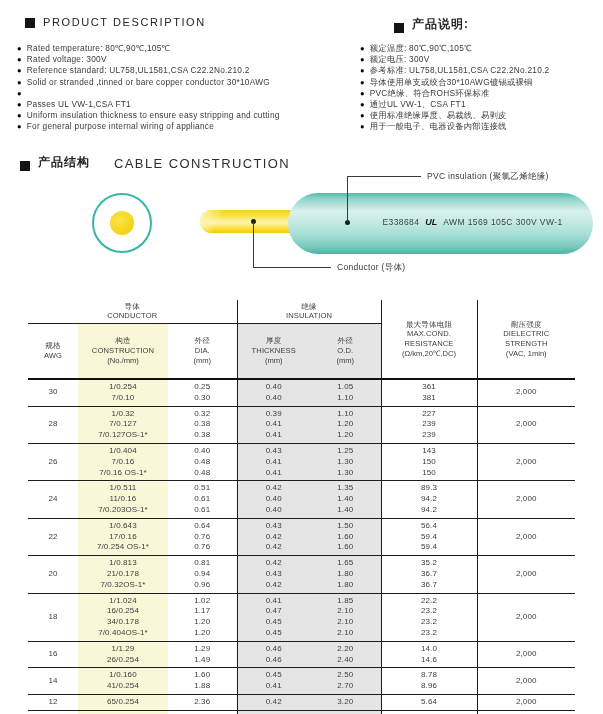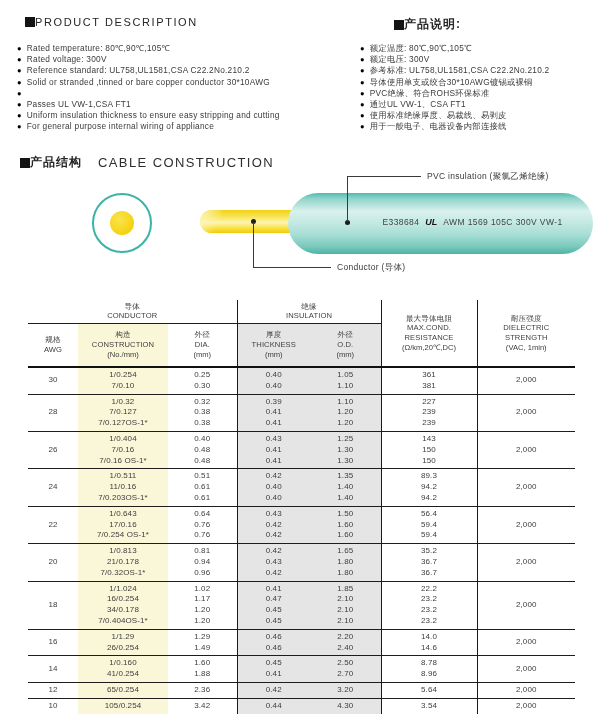--- a/index.html
+++ b/index.html
@@ -1,21 +1,21 @@
 <!DOCTYPE html>
 <html><head>
 <meta charset="utf-8">
 <style>
   * { margin:0; padding:0; box-sizing:border-box; }
   html,body { background:#ffffff; }
   body { font-family:"Liberation Sans", sans-serif; color:#3c3c3c; }
   #page { position:relative; width:603px; height:714px; background:#fff; overflow:hidden; }
 
   
-  .sec-header { position:absolute; display:flex; align-items:center; }
+  .sec-header { position:absolute; display:flex; align-items:flex-end; gap:8px; }
   .sq { width:10px; height:10px; background:#141414; flex-shrink:0; }
   .sec-title-en { font-size:11px; letter-spacing:1.6px; color:#262626; }
   .sec-title-cn { font-size:12px; font-weight:bold; color:#262626; letter-spacing:1px; }
   .sec2-en { font-size:13px; letter-spacing:1.4px; color:#2e2e2e; margin-left:16px; }
 
   
   .blist { position:absolute; }
   .bitem { display:flex; gap:5px; line-height:11.2px; font-size:8.3px; letter-spacing:0.25px; color:#3a3a3a; white-space:nowrap; }
   .bullet { font-size:7.5px; line-height:11.2px; color:#000; flex-shrink:0; }
 
@@ -38,21 +38,21 @@
   .lh { position:absolute; height:1px; background:#3a3a3a; }
   .ldot { position:absolute; width:5px; height:5px; border-radius:50%; background:#1a1a1a; }
   .dlabel { position:absolute; font-size:8.5px; letter-spacing:0.3px; color:#3a3a3a; white-space:nowrap; }
 
   
   .spec-wrap { position:absolute; left:28px; top:300px; width:547px; }
   table { border-collapse:collapse; table-layout:fixed; width:547px; text-align:center; color:#3d3d3d; }
   thead { border-bottom:2px solid #111; }
   thead td { font-size:7.6px; line-height:9.6px; vertical-align:middle; letter-spacing:0.1px; }
   tr.group-row { height:23px; }
-  tr.colhead-row { height:44px; }
+  tr.colhead-row { height:56px; }
   .grp-cell { border-bottom:1.4px solid #1d1d1d; }
   .v-r { border-right:1.5px solid #1a1a1a; }
   tbody td { font-size:8px; line-height:10.8px; padding:2px 0; vertical-align:top; white-space:pre-line; letter-spacing:0.1px; }
   tbody tr { border-bottom:1.5px solid #1d1d1d; }
   tbody tr:last-child { border-bottom:2px solid #111; }
   .va-mid { vertical-align:middle; }
   .col-cream { background:#faf6d8; }
   .col-blue  { background:#e5e5e5; }
   .unit { letter-spacing:0; }
 </style>

